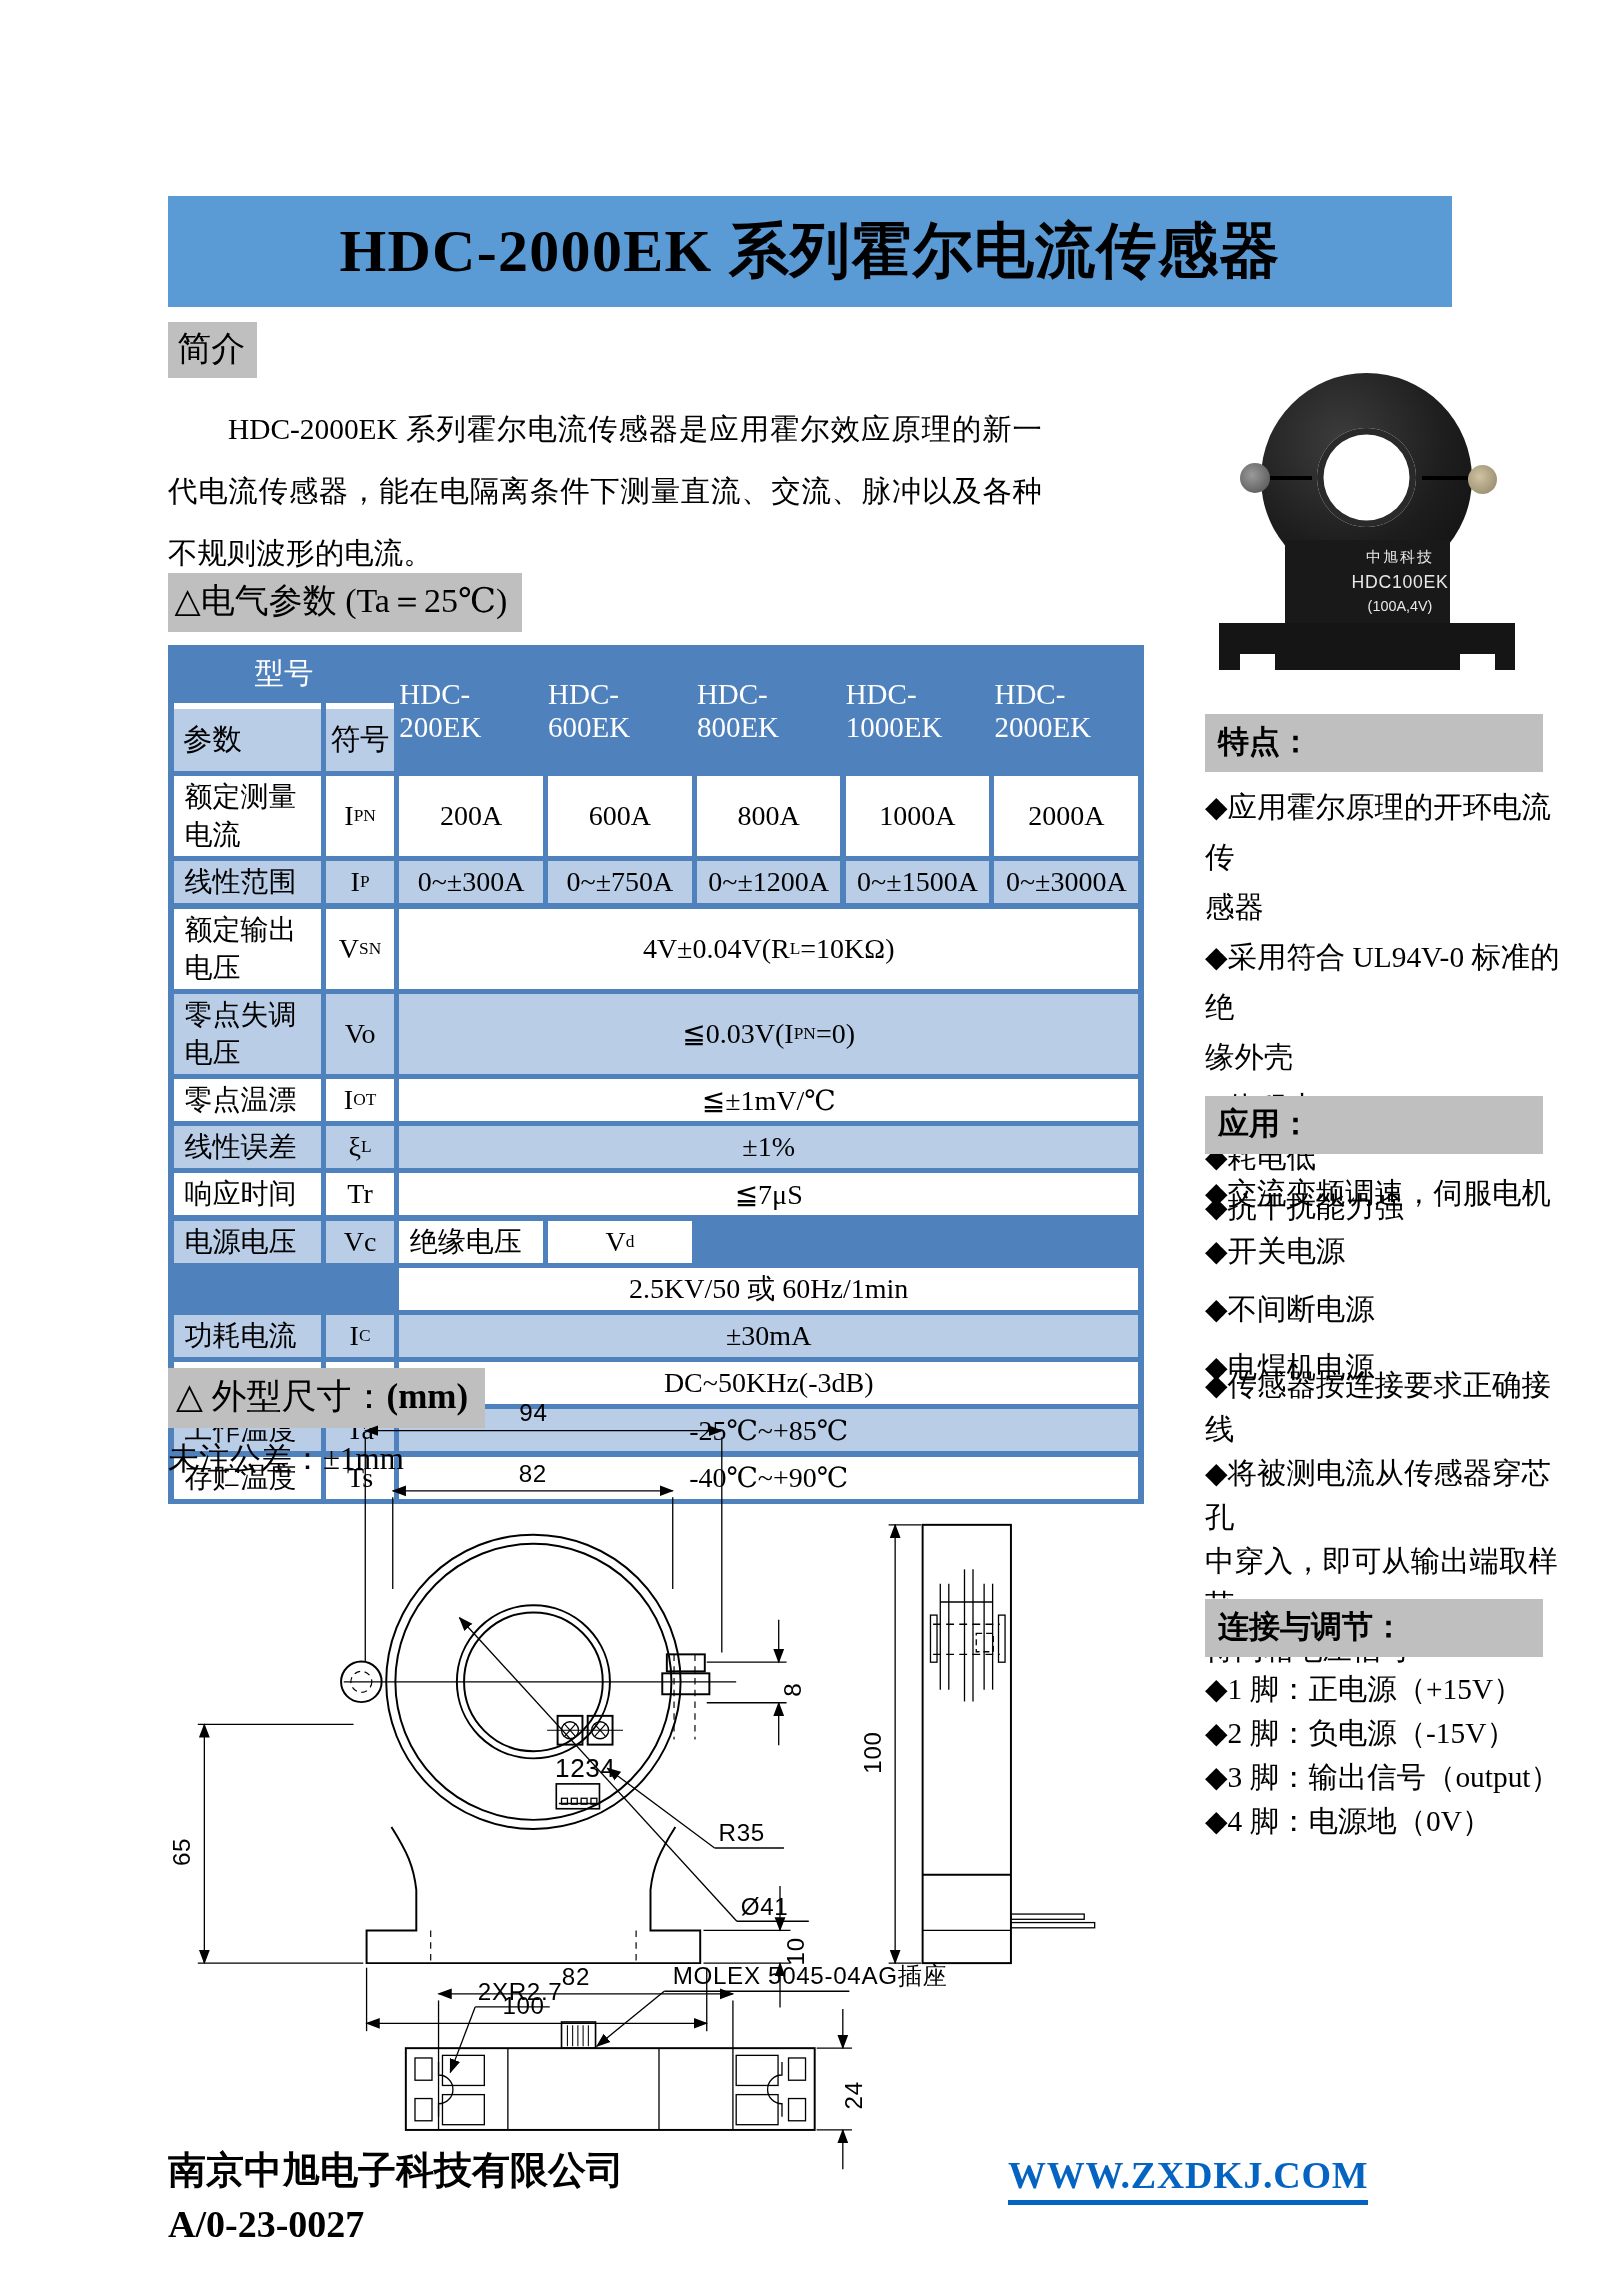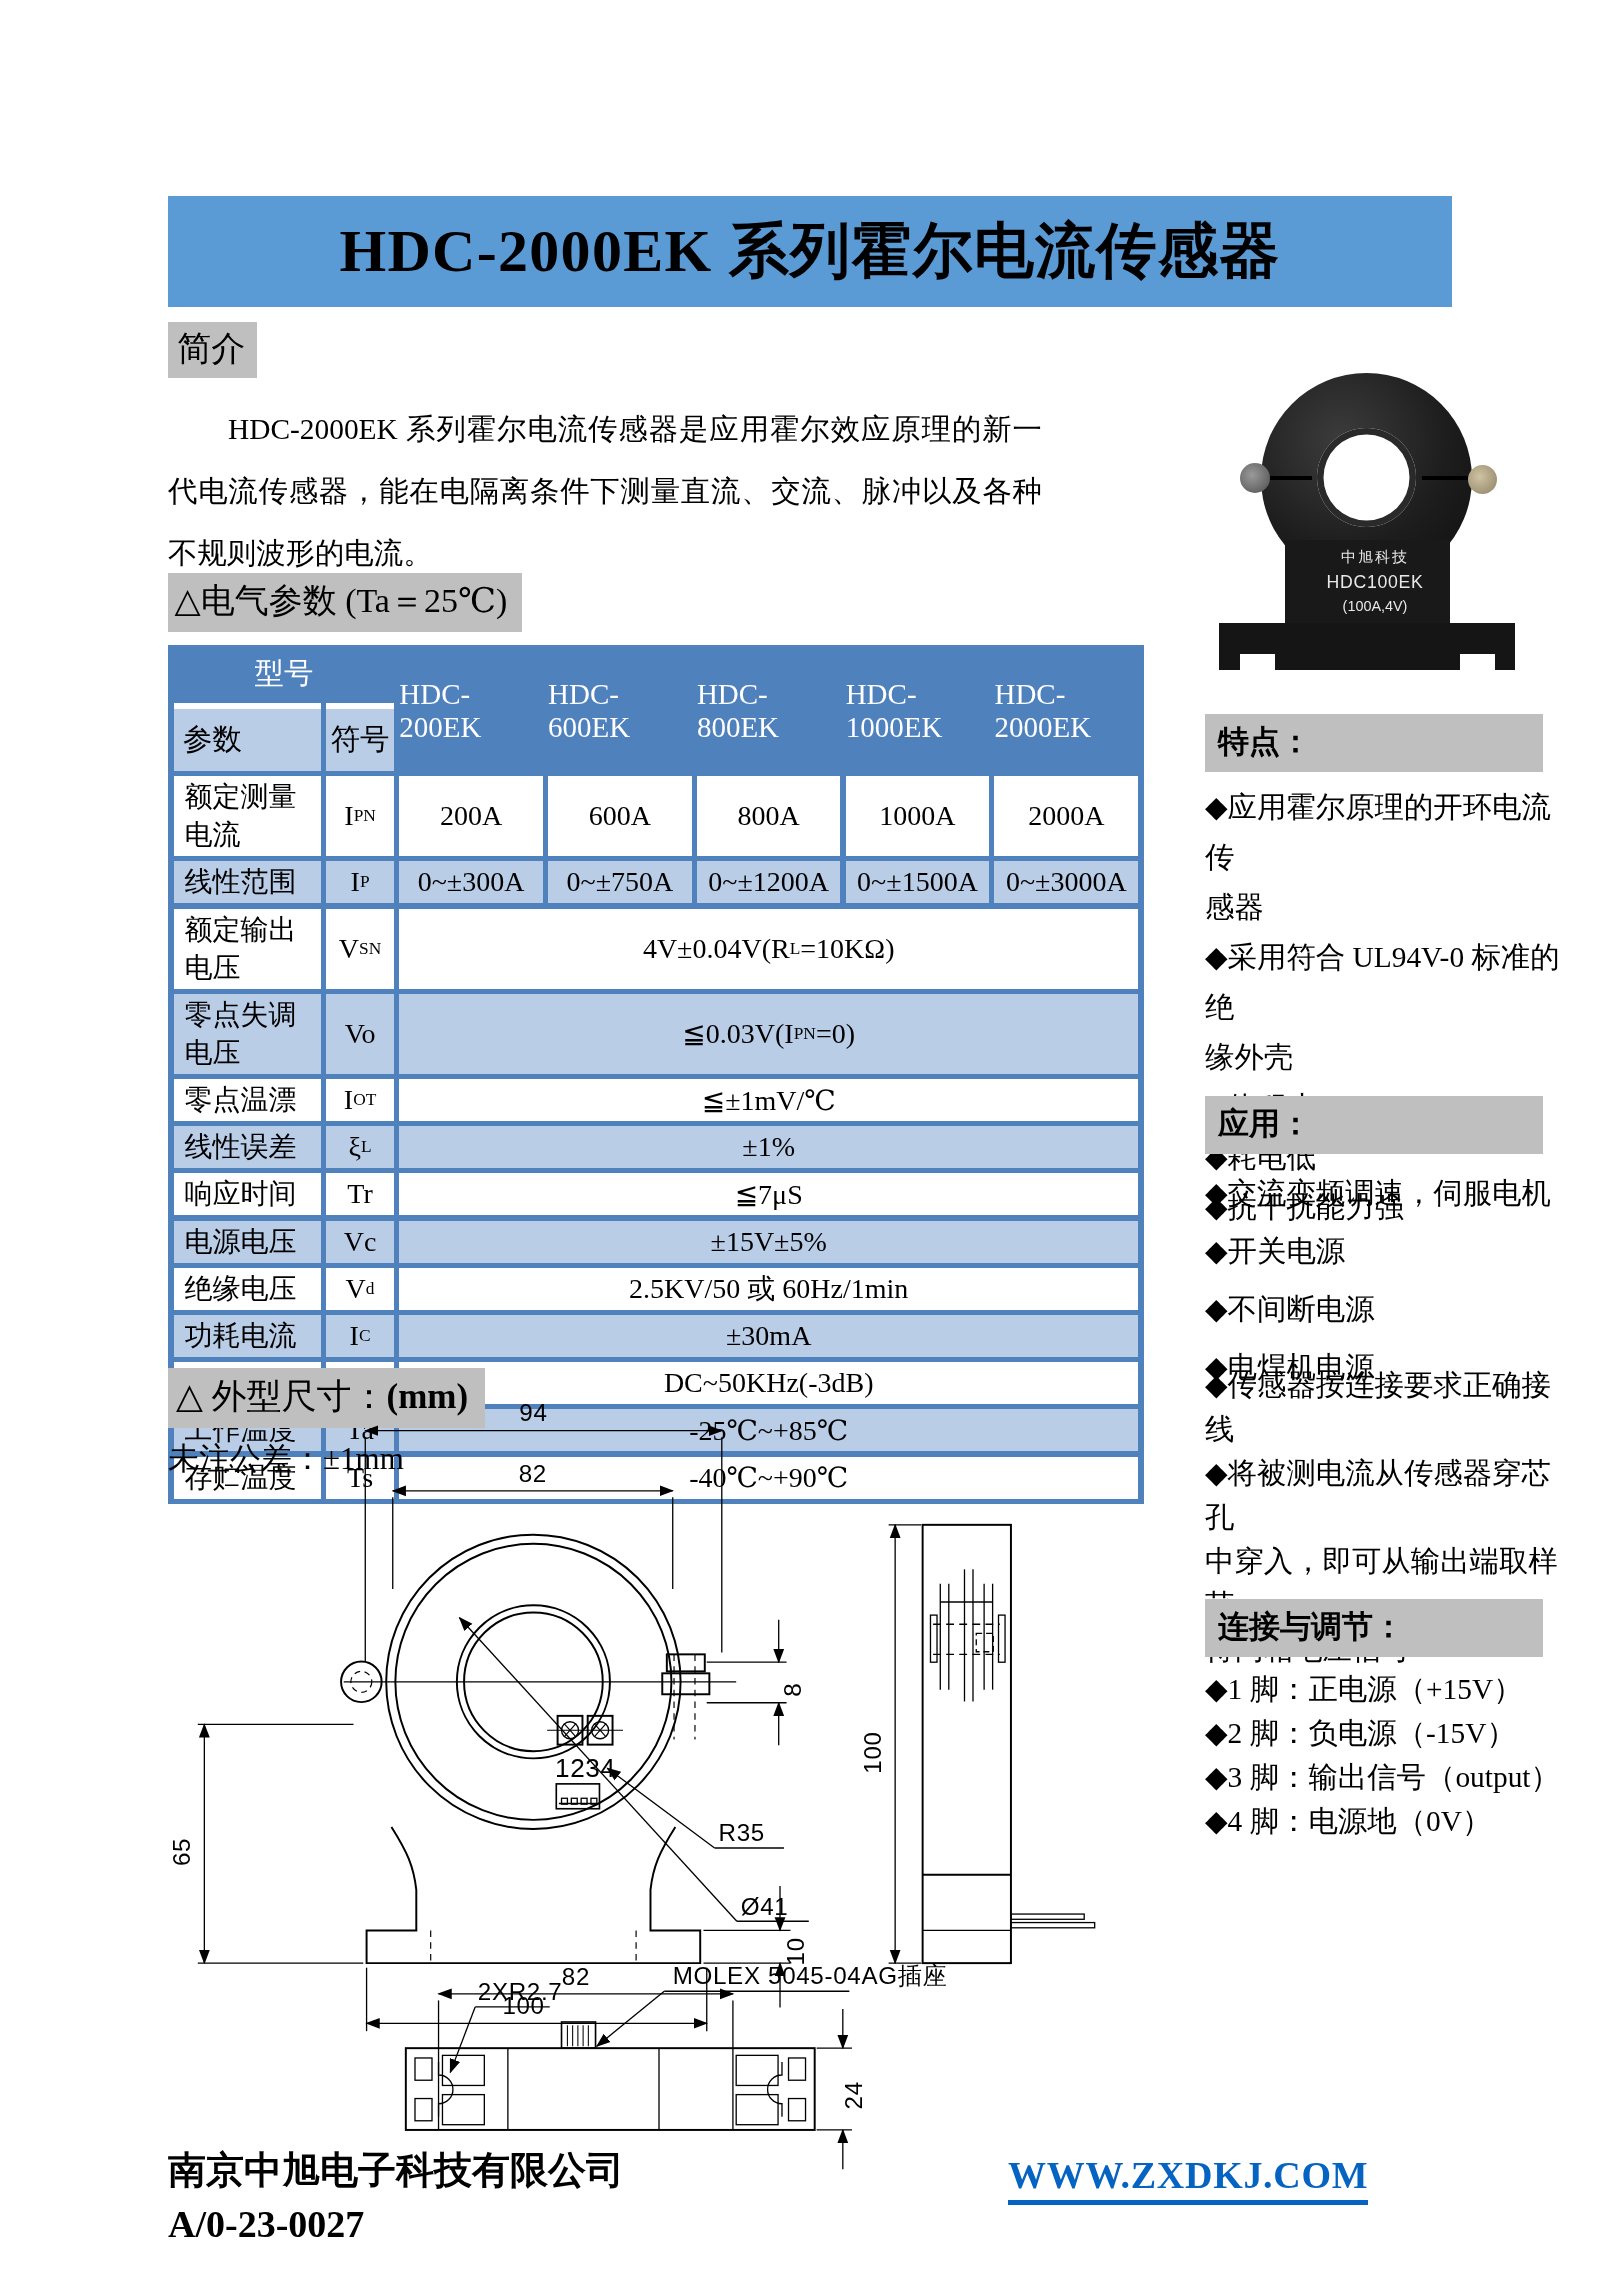--- a/index.html
+++ b/index.html
@@ -70,21 +70,21 @@
   #photo .split-r{ position:absolute; left:208px; top:103px; width:60px; height:3.9px; background:#000; }
   #photo .screw-l{ position:absolute; left:26px; top:90px; width:30px; height:30px; border-radius:50%;
     background:radial-gradient(circle at 40% 40%, #9a9a9a, #4d4d4d); }
   #photo .screw-r{ position:absolute; left:254px; top:92px; width:29px; height:29px; border-radius:50%;
     background:radial-gradient(circle at 40% 40%, #cfc3a2, #8d8066); }
   #photo .trunk{ position:absolute; left:71px; top:167px; width:165px; height:88px; background:#191919; }
   #photo .base{ position:absolute; left:5.2px; top:250px; width:296px; height:47px; background:#151515; }
   #photo .notch{ position:absolute; top:281px; width:35px; height:15.7px; background:#fff; }
   #photo .notch.n1{ left:26px; } #photo .notch.n2{ left:246px; }
   #photo .ptxt{ position:absolute; left:71px; top:175px; width:180px; text-align:center; color:#e8e8e8;
-    font-family:"Liberation Sans","DejaVu Sans",sans-serif; }
+    font-family:"Liberation Sans","DejaVu Sans",sans-serif;padding-left:25px; }
   #photo .ptxt .b{ font-size:15px; letter-spacing:2px; }
   #photo .ptxt .m{ font-size:17.7px; letter-spacing:0.7px; margin-top:5.2px; }
   #photo .ptxt .s{ font-size:14.4px; margin-top:4.6px; }
   
   #footer-company{ position:absolute; left:168px; top:2145px; font-size:38px; font-weight:bold; }
   #footer-doc{ position:absolute; left:168px; top:2202px; font-size:38px; font-weight:bold; }
   #footer-site{ position:absolute; left:1008px; top:2153px; font-size:38px; font-weight:bold;
     color:var(--link,#0563c1); border-bottom:5.9px solid var(--link,#0563c1); padding-bottom:2.6px;
     text-decoration:none; letter-spacing:0.7px; }
 </style>
@@ -134,21 +134,20 @@
       <div class="cell">I<sub>OT</sub></div>
       <div class="cell span5">≦±1mV/℃</div>
       <div class="cell lab alt">线性误差</div>
       <div class="cell alt">ξ<sub>L</sub></div>
       <div class="cell span5 alt">±1%</div>
       <div class="cell lab">响应时间</div>
       <div class="cell">Tr</div>
       <div class="cell span5">≦7μS</div>
       <div class="cell lab alt">电源电压</div>
       <div class="cell alt">Vc</div>
-      <div class="cell span5 alt">±15V±5%</div>
       <div class="cell lab">绝缘电压</div>
       <div class="cell">V<sub>d</sub></div>
       <div class="cell span5">2.5KV/50 或 60Hz/1min</div>
       <div class="cell lab alt">功耗电流</div>
       <div class="cell alt">I<sub>C</sub></div>
       <div class="cell span5 alt">±30mA</div>
       <div class="cell lab">频带宽度</div>
       <div class="cell">f</div>
       <div class="cell span5">DC~50KHz(-3dB)</div>
       <div class="cell lab alt">工作温度</div>

